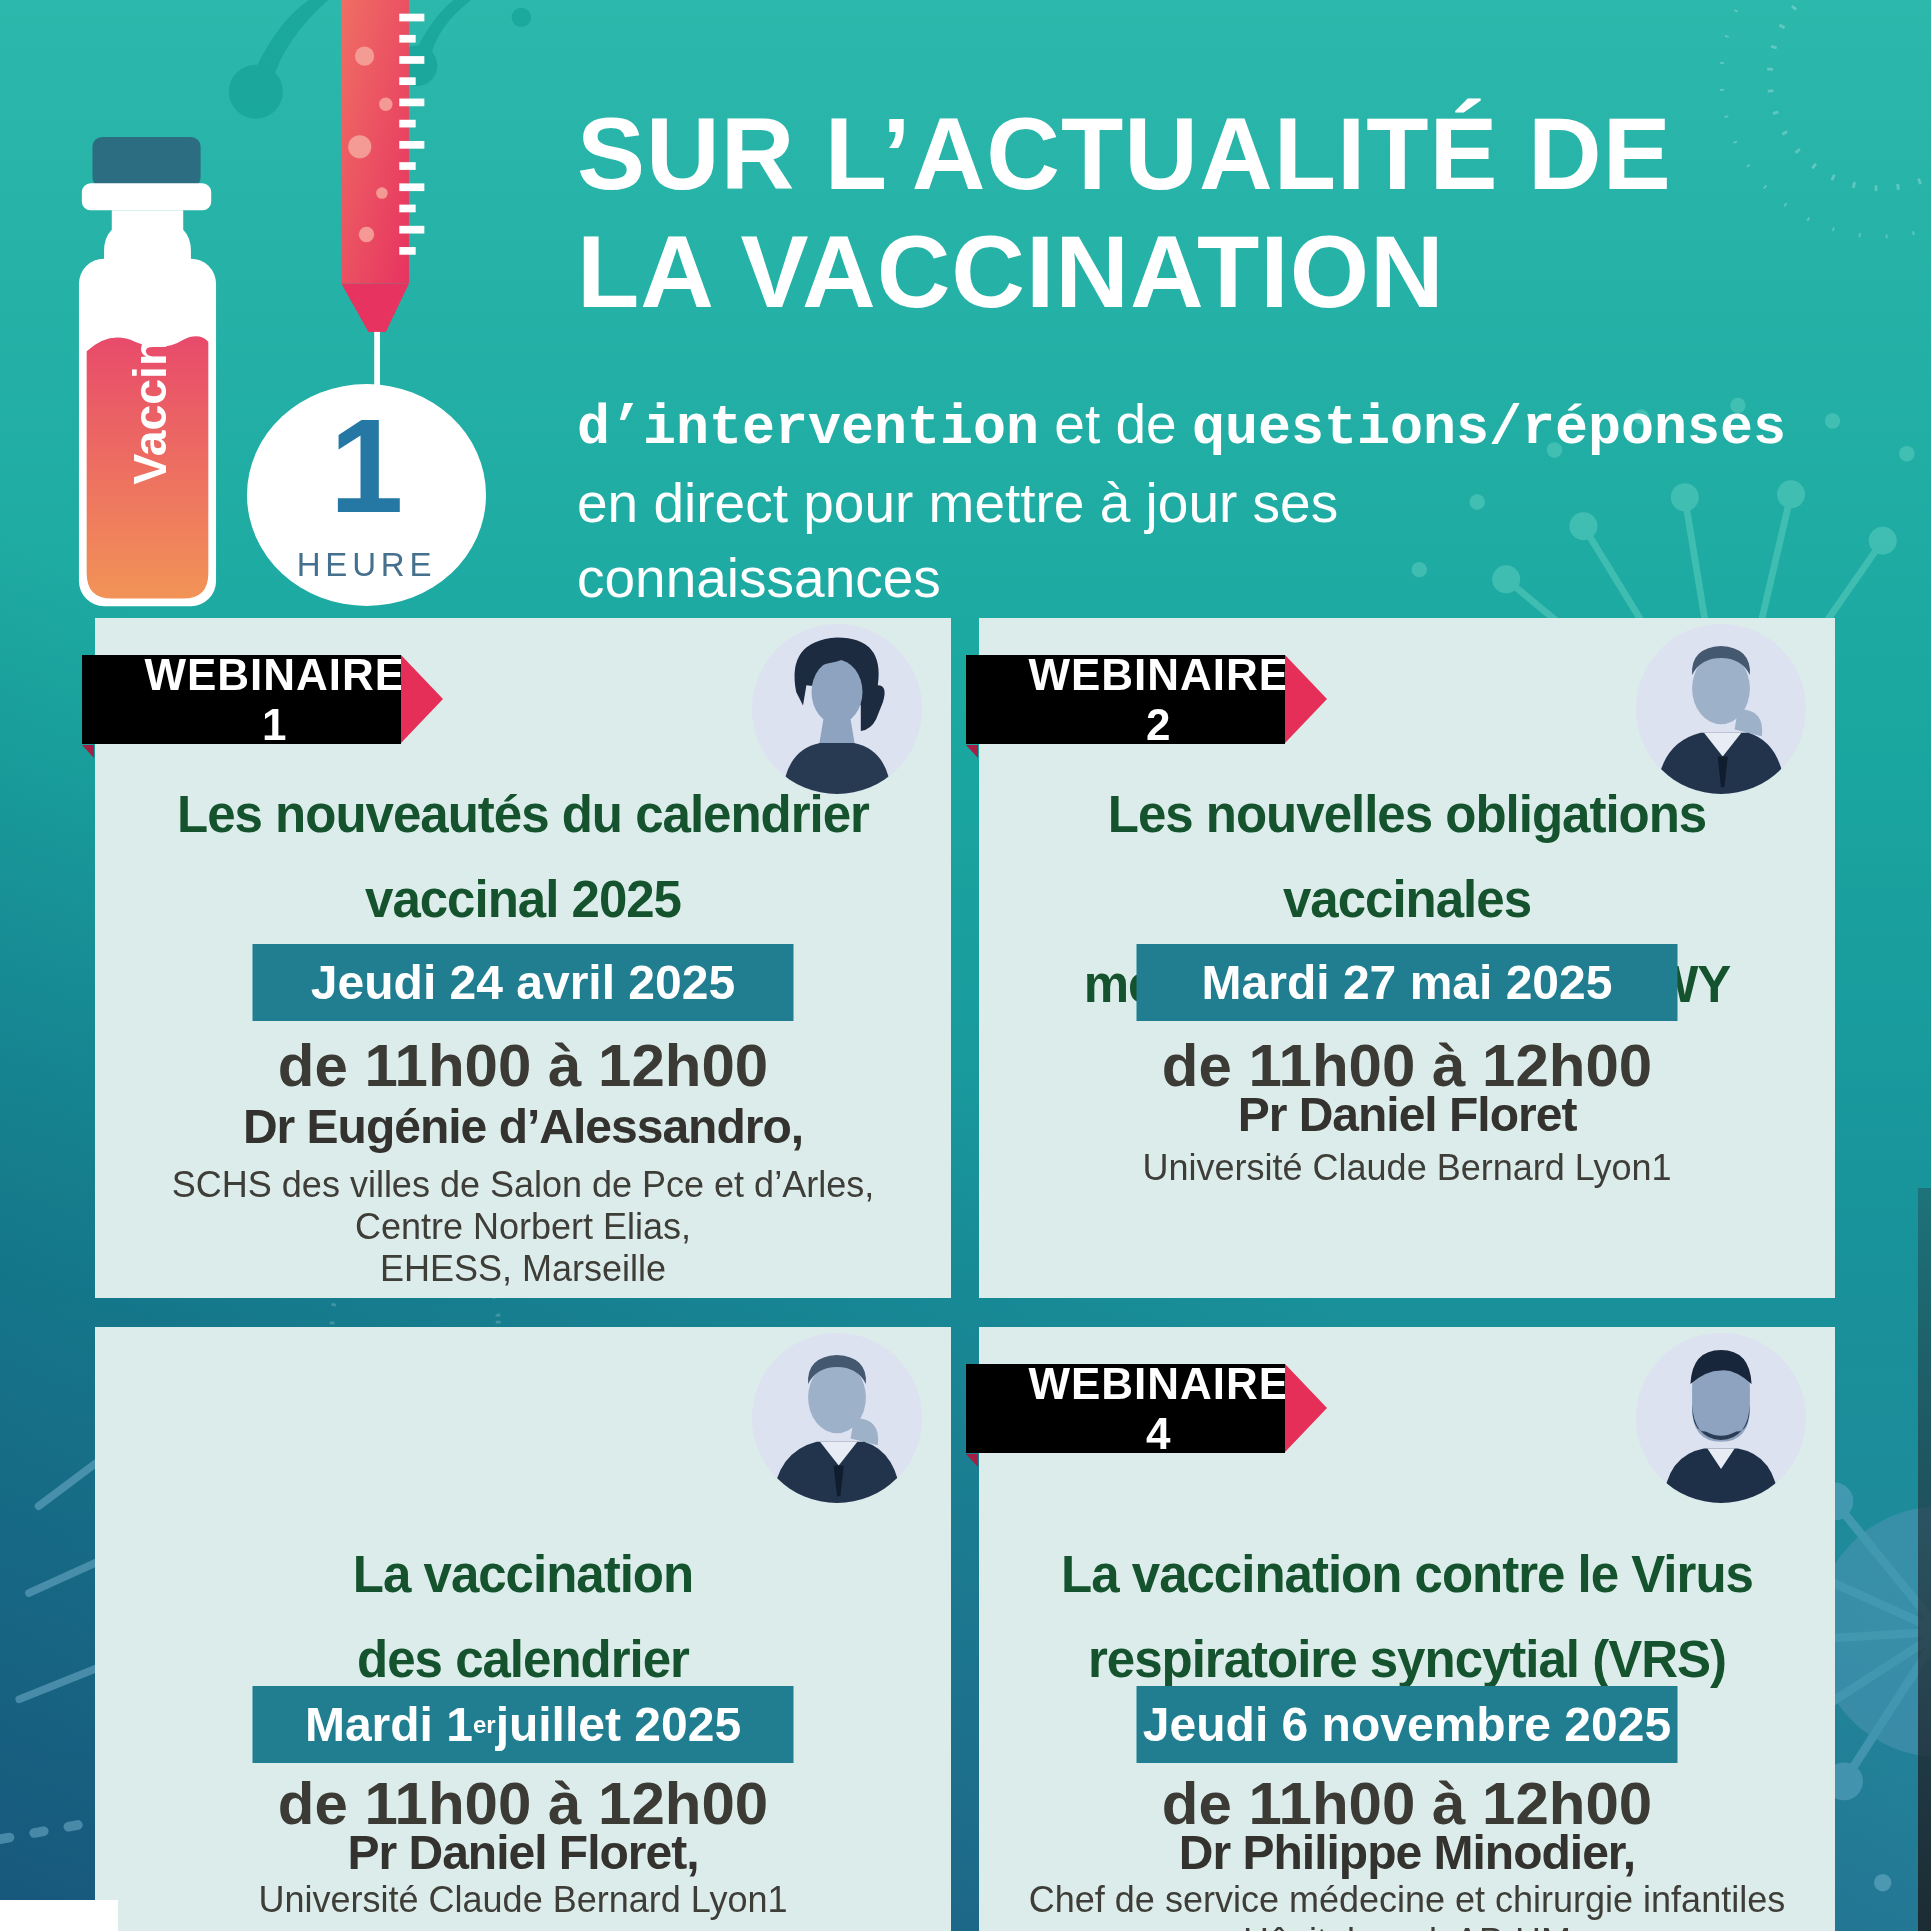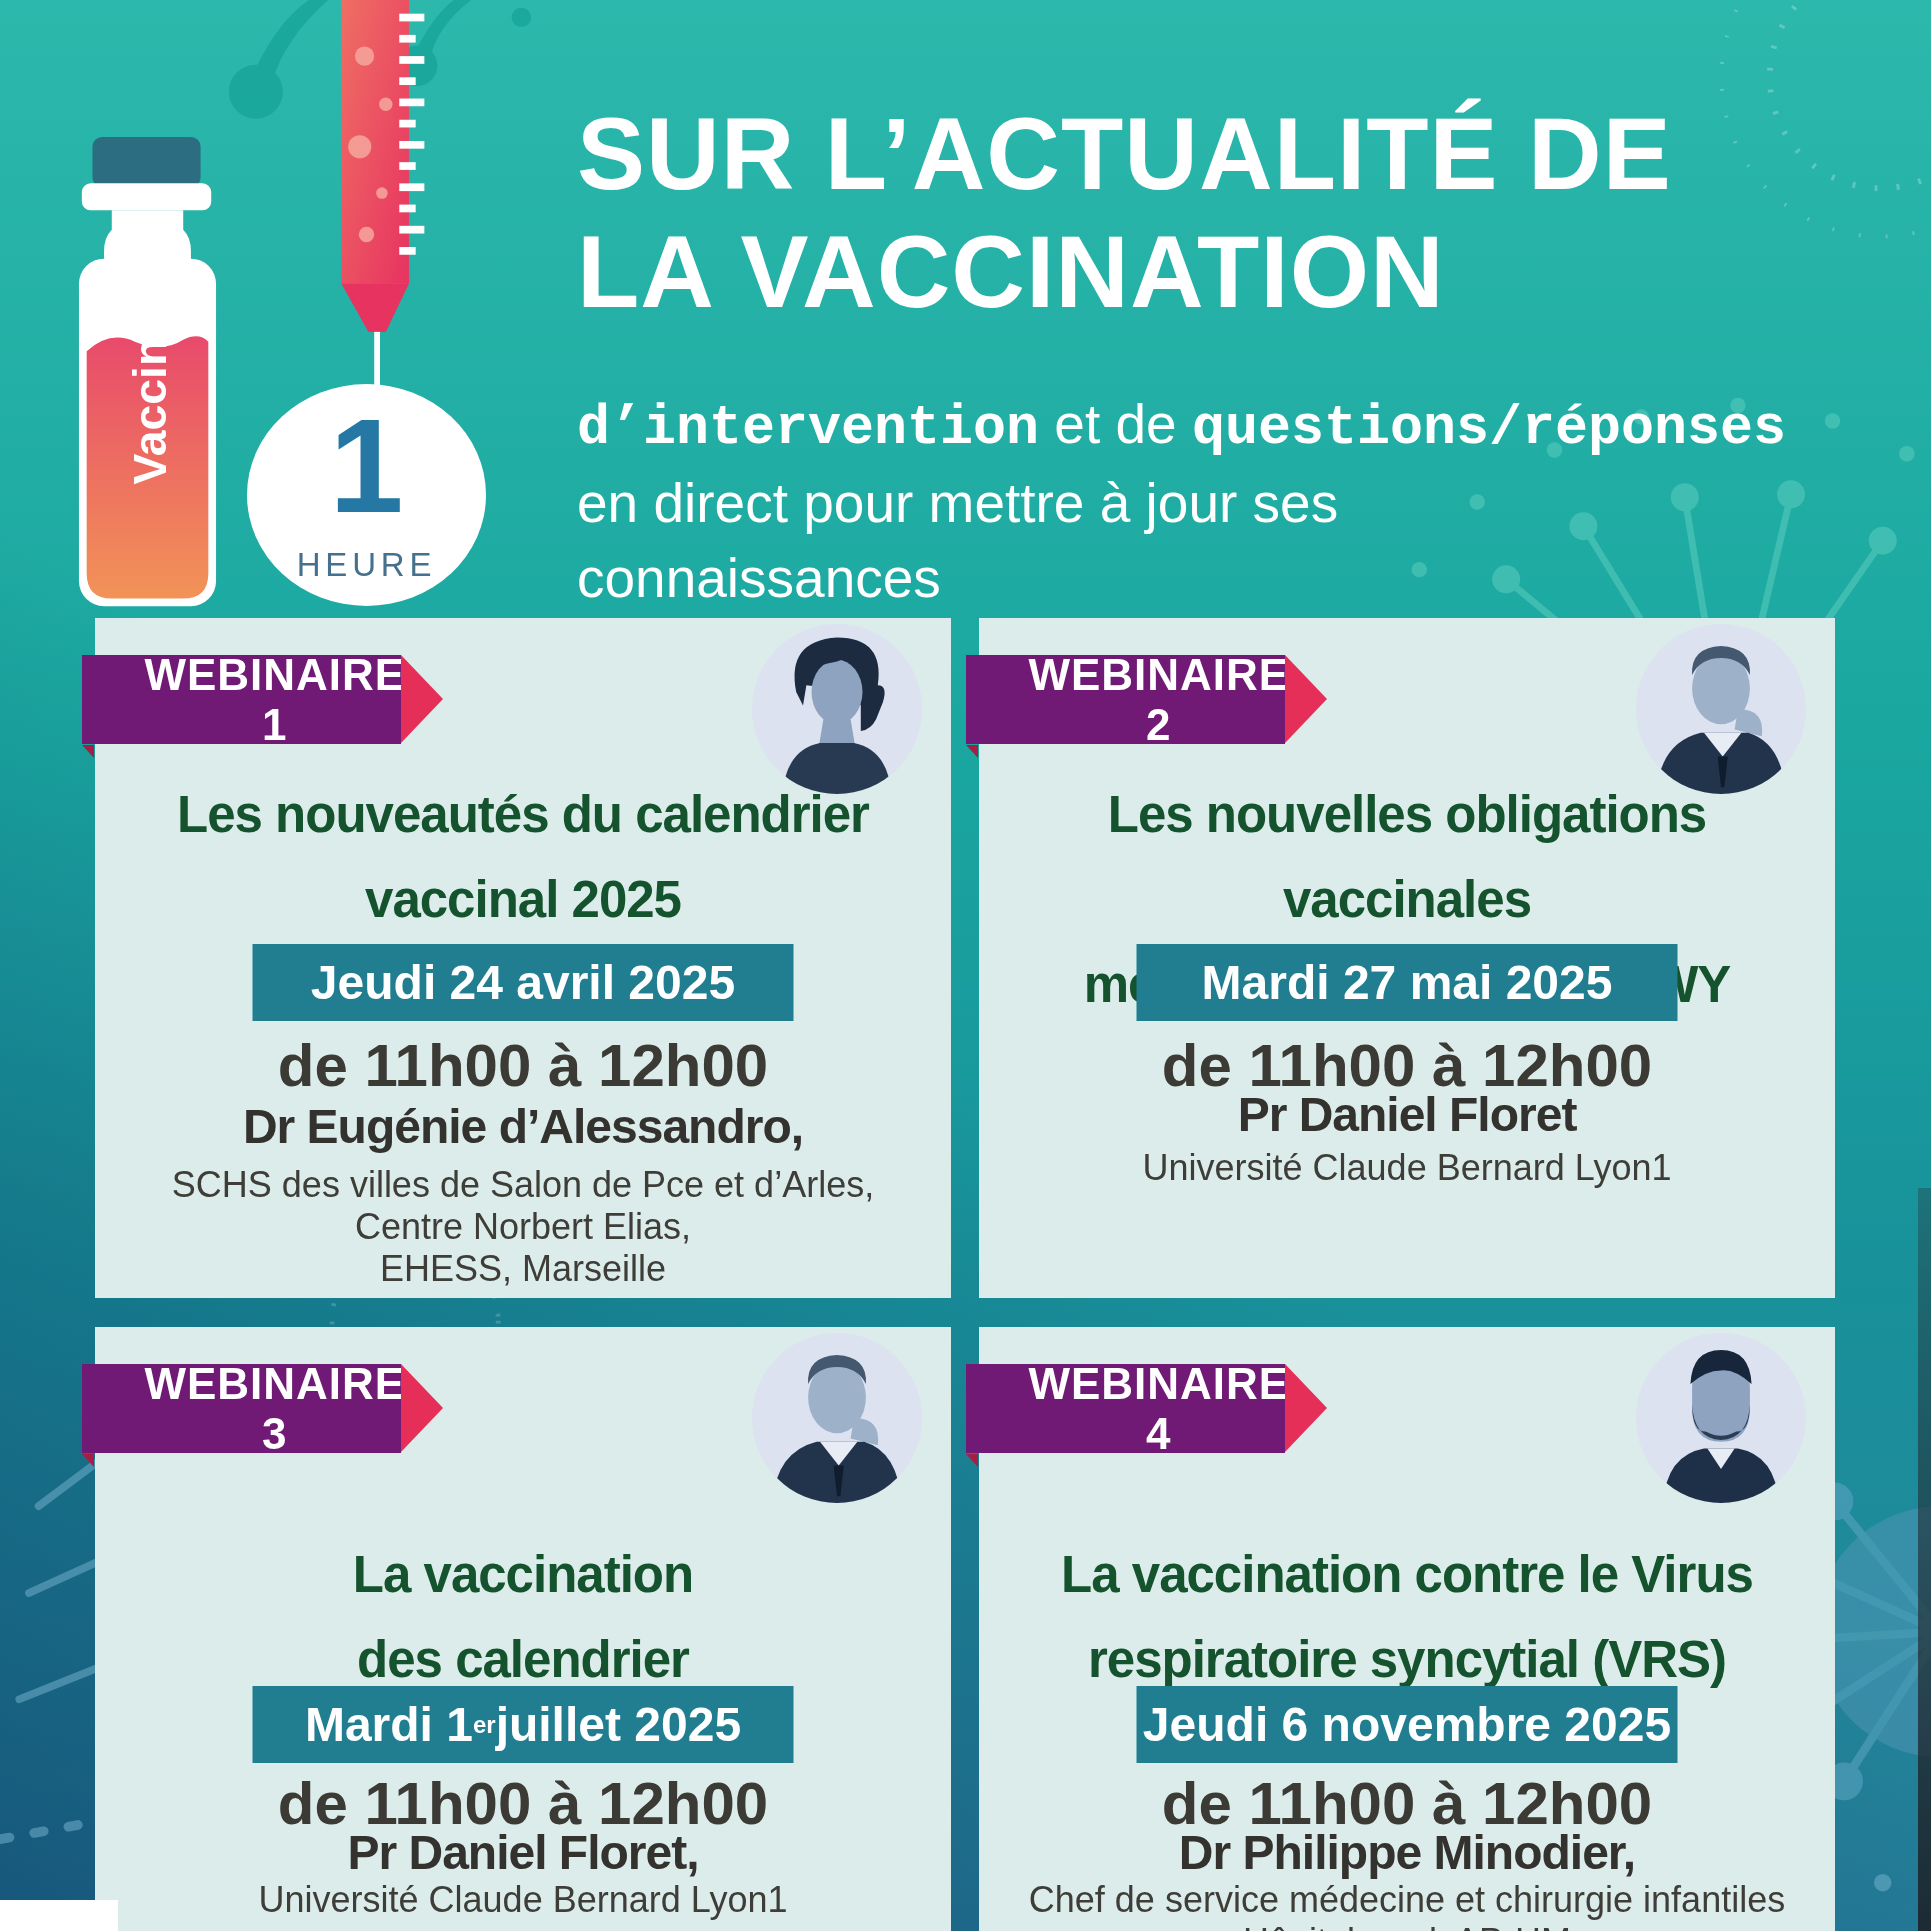--- a/index.html
+++ b/index.html
@@ -24,21 +24,21 @@
     font-size:102px;line-height:118px;letter-spacing:1px;z-index:2;}
   .subtitle{position:absolute;left:577px;top:332px;color:#fff;font-size:55px;line-height:75px;z-index:2;font-weight:400;}
   .subtitle b{font-weight:bold;font-family:Liberation Mono, monospace;}
   
   .card{position:absolute;width:856px;background:#dbecea;z-index:1;text-align:center;}
   .c1{left:95px; top:618px; height:680px;}
   .c2{left:979px;top:618px; height:680px;}
   .c3{left:95px; top:1327px;height:657px;}
   .c4{left:979px;top:1327px;height:657px;}
   .badge{
-    position:absolute;left:-12.6px;top:37px;height:89px;width:319px;background:#701a75;
+    position:absolute;left:-12.6px;top:37px;height:89px;width:319px;background:#000000;
     display:flex;align-items:center;padding-left:62px;box-sizing:border-box;
   }
   .badge::before{content:'';position:absolute;right:-42px;top:0;width:0;height:0;
     border-top:44px solid transparent;border-bottom:44px solid transparent;border-left:42px solid #e62f58;}
   .badge::after{content:'';position:absolute;left:0;bottom:-13.5px;width:0;height:0;
     border-right:12.6px solid #a51e44;border-bottom:13.5px solid transparent;}
   .badge span{color:#fff;font-weight:bold;font-size:44px;letter-spacing:1px;}
   .photo{position:absolute;top:5.8px;right:29px;width:170px;height:170px;border-radius:50%;overflow:hidden;background:#dde2f0;}
   .photo svg{display:block;width:100%;height:100%;}
   .ctitle{position:absolute;left:0;right:0;margin:0;color:#14532d;font-weight:bold;
@@ -266,23 +266,20 @@
         <span></span>
     </div>
     <div class="time">de 11h00 à 12h00</div>
     <div class="speaker">Pr Daniel Floret</div>
     <div class="aff">
       <div>Université Claude Bernard Lyon1</div>
     </div>
   </article>
 
   <article class="card c3">
-    <div class="badge">
-      <span>WEBINAIRE 3</span>
-    </div>
     <div class="photo">
       <svg viewBox="0 0 100 100">
         <rect width="100" height="100" fill="#dde2f0"></rect>
         <ellipse cx="50" cy="38" rx="17" ry="21" fill="#9db1c9"></ellipse>
         <path d="M33 30 Q32 14 50 13 Q68 14 67 30 Q62 20 50 20 Q38 20 33 30 Z" fill="#44586f"></path>
         <path d="M60 50 Q76 50 74 66 L58 62 Z" fill="#9db1c9"></path>
         <path d="M12 100 Q14 70 38 64 L66 64 Q86 70 88 100 Z" fill="#22344c"></path>
         <path d="M40 64 L62 64 L51 78 Z" fill="#e8ecf4"></path>
         <path d="M48 78 L54 78 L52 96 L50 96 Z" fill="#101d2e"></path>
       </svg>

